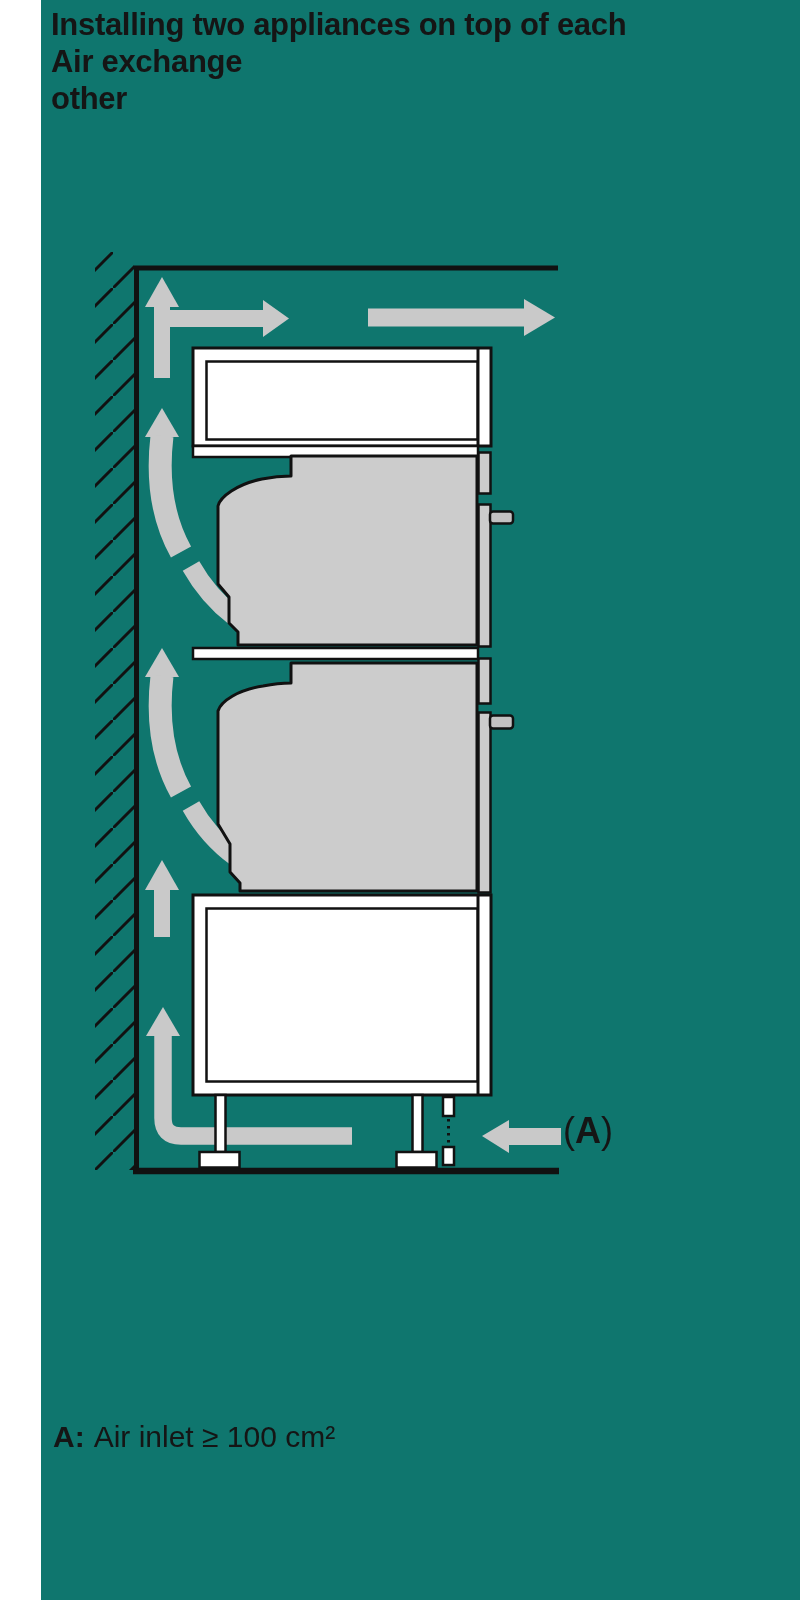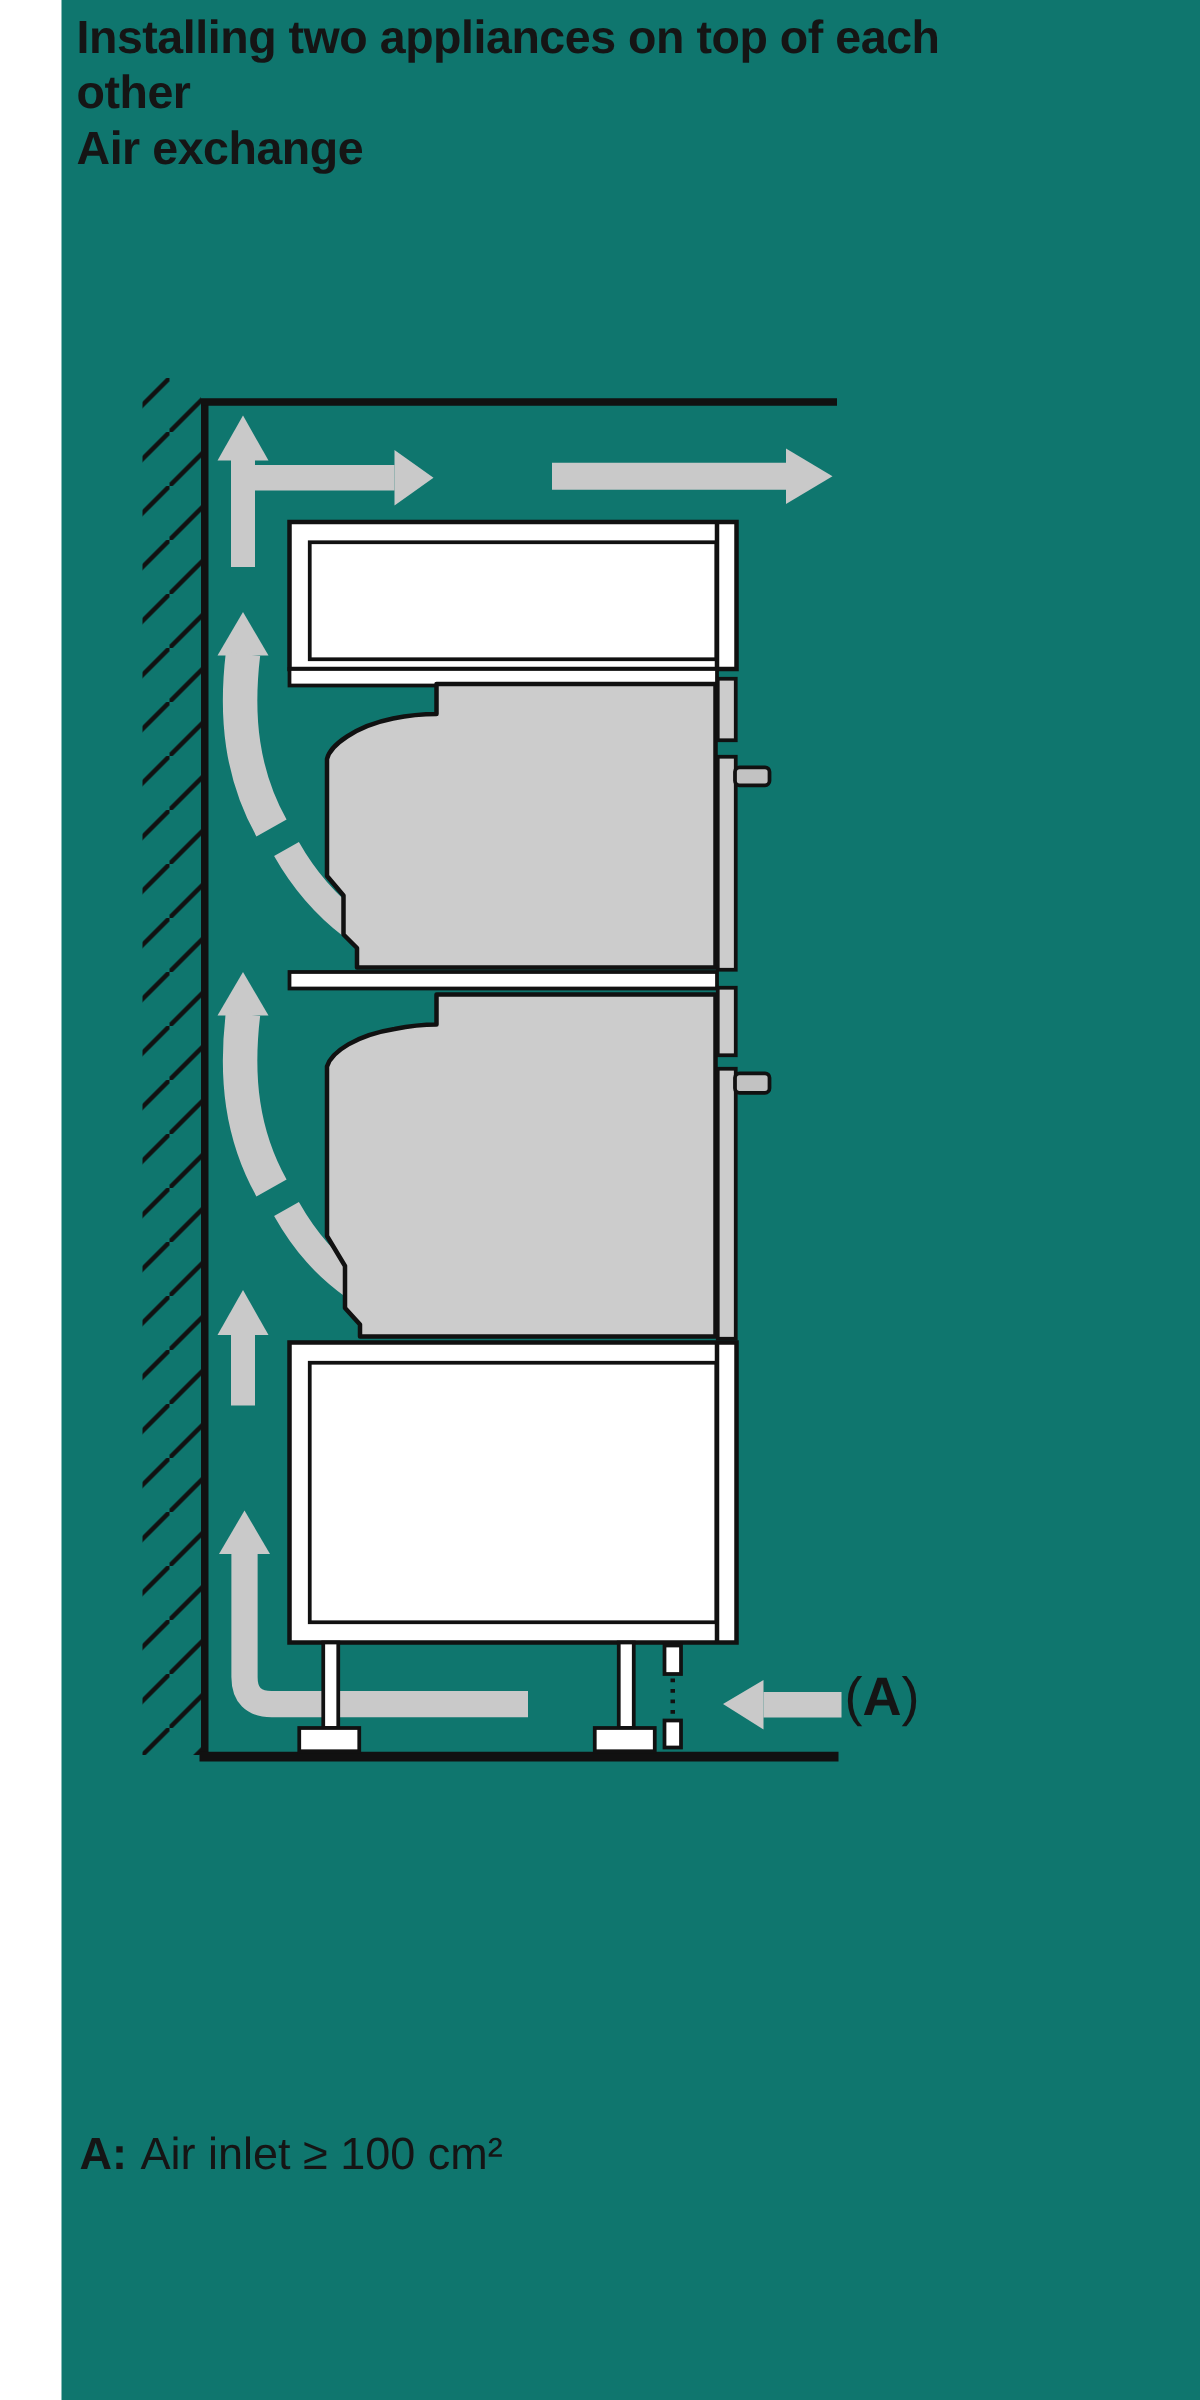--- a/index.html
+++ b/index.html
@@ -22,22 +22,22 @@
   .arwS {stroke:#c9c9c9;fill:none;}
   .ink  {stroke:#111;}
 </style>
 </head>
 <body>
 
 <div class="page">
 
   <div class="title">
     <div>Installing two appliances on top of each</div>
+    <div>Air exchange</div>
     <div>other</div>
-    <div>Air exchange</div>
   </div>
 
   <svg class="diagram-svg" width="800" height="1250" viewBox="0 0 800 1250">
     <defs>
       <pattern id="hatch" patternUnits="userSpaceOnUse" width="36" height="36">
         <path d="M -9 45 L 45 -9" stroke="#111" stroke-width="3" fill="none"></path>
         <path d="M -27 63 L 27 9" stroke="#111" stroke-width="0" fill="none"></path>
       </pattern>
     </defs>
 

